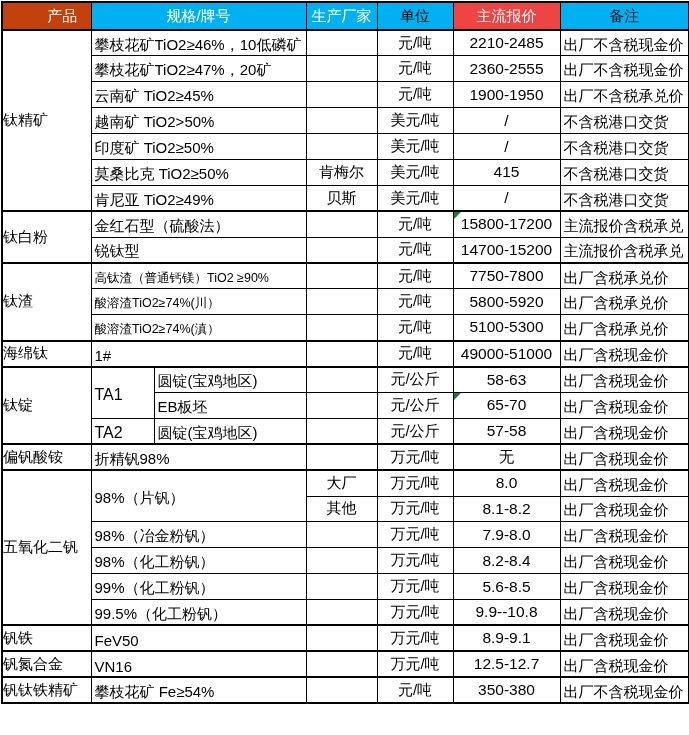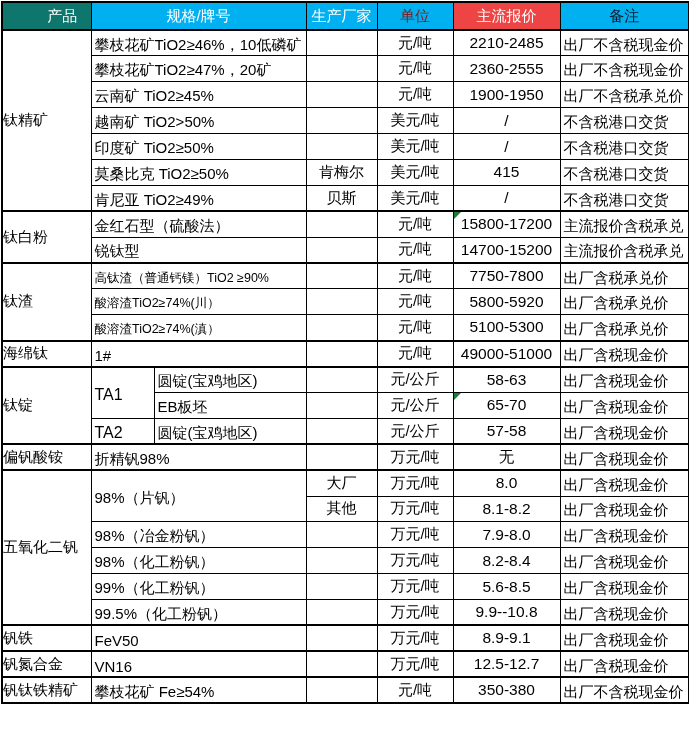--- a/index.html
+++ b/index.html
@@ -44,24 +44,24 @@
       <col style="width:89px">
       <col style="width:63px">
       <col style="width:152px">
       <col style="width:71px">
       <col style="width:76px">
       <col style="width:107px">
       <col style="width:129px">
     </colgroup>
     <thead>
       <tr>
-        <th style="background: #0f766e; color: rgb(255, 255, 255); padding-left: 31px;">产品</th>
+        <th style="background: #c2410c; color: rgb(255, 255, 255); padding-left: 31px;">产品</th>
         <th colspan="2" style="background: rgb(0, 176, 240); color: rgb(255, 255, 255); margin-left: 48px;">规格/牌号</th>
         <th style="background: rgb(0, 176, 240); color: rgb(255, 255, 255); margin-left: 40px;">生产厂家</th>
-        <th style="background: rgb(0, 176, 240); color: #7f1d1d; margin-top: 12px;">单位</th>
+        <th style="background: rgb(0, 176, 240); color: #000000; margin-top: 12px;">单位</th>
         <th style="background: #ef4444; color: rgb(255, 255, 255);">主流报价</th>
         <th style="background: rgb(0, 176, 240); color: #0f172a;">备注</th>
       </tr>
     </thead>
     <tbody>
         <tr class="group-start">
           <td class="prod" rowspan="7">钛精矿</td>
           <td class="l" colspan="2">攀枝花矿TiO2≥46%，10低磷矿</td>
           <td class="c"></td>
           <td class="c">元/吨</td>

